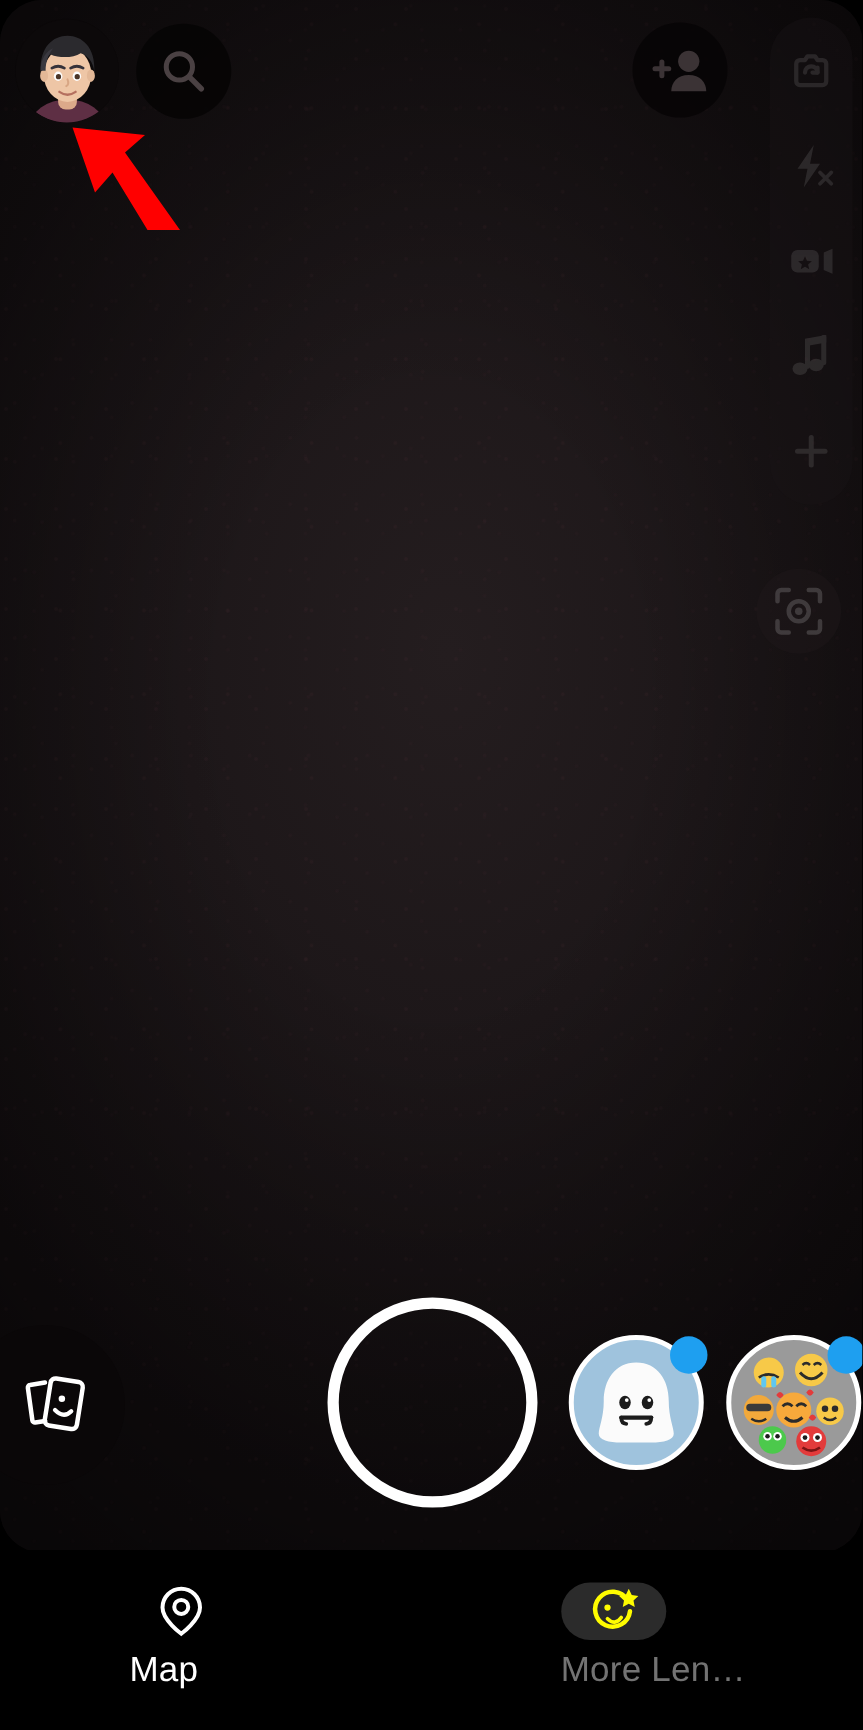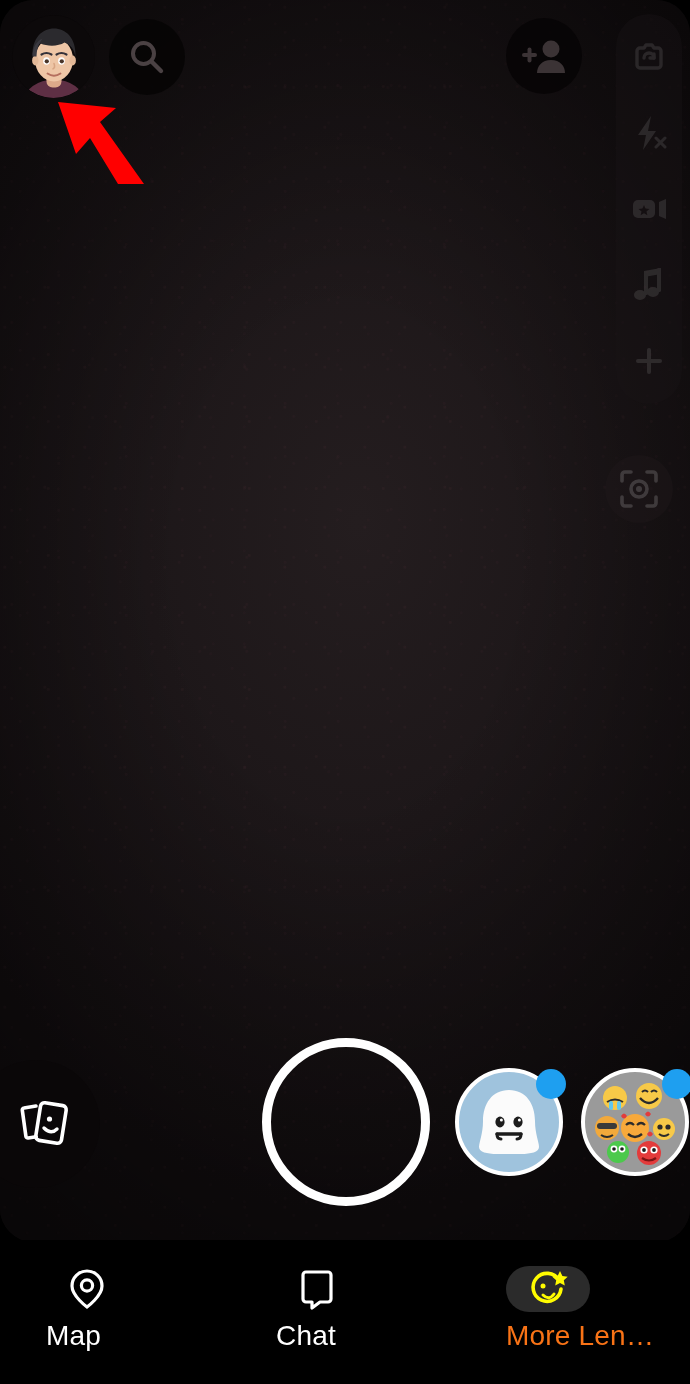--- a/index.html
+++ b/index.html
@@ -264,21 +264,21 @@
     background: #2b2b2b;
   }
   .nav-label {
     font-size: 28px;
     color: #ffffff;
     font-family: "Liberation Sans", sans-serif;
     letter-spacing: .2px;
     white-space: nowrap;
   }
   .nav-item.active .nav-label {
-    color: #f97316;
+    color: #737373;
   }
 
   
   .annotation-arrow {
     position: absolute;
     left: 52px;
     top: 92px;
     z-index: 30;
     pointer-events: none;
   }
@@ -503,28 +503,20 @@
     <div class="nav-item">
       <div class="nav-icon-wrap">
         <svg width="38" height="44" viewBox="0 0 38 44">
           <path d="M19 4 C10.7 4 4 10.7 4 19 C4 29 19 40 19 40 C19 40 34 29 34 19 C34 10.7 27.3 4 19 4 Z" fill="none" stroke="#ffffff" stroke-width="3.2"></path>
           <circle cx="19" cy="18.5" r="5.6" fill="none" stroke="#ffffff" stroke-width="3.2"></circle>
         </svg>
       </div>
       <div class="nav-label">Map</div>
     </div>
 
-    <div class="nav-item">
-      <div class="nav-icon-wrap">
-        <svg width="38" height="44" viewBox="0 0 38 44">
-          <path d="M8 5 h22 a3 3 0 0 1 3 3 v24 a3 3 0 0 1 -3 3 h-8 l-8 6 v-6 h-6 a3 3 0 0 1 -3 -3 v-24 a3 3 0 0 1 3 -3 Z" fill="none" stroke="#ffffff" stroke-width="3.2" stroke-linejoin="round"></path>
-        </svg>
-      </div>
-      <div class="nav-label">Chat</div>
-    </div>
 
     <div class="nav-item active">
       <div class="nav-icon-wrap">
         <svg width="40" height="40" viewBox="0 0 40 40">
           <path d="M31 11 A14 14 0 1 0 33 20" fill="none" stroke="#fffc00" stroke-width="3.6" stroke-linecap="round"></path>
           <circle cx="15" cy="17" r="2.5" fill="#fffc00"></circle>
           <path d="M15 26 q6 6 11 -1" stroke="#fffc00" stroke-width="3" fill="none" stroke-linecap="round"></path>
           <path d="M32 2 l2.4 5 l5.3 .7 l-3.9 3.6 l1 5.3 l-4.8 -2.6 l-4.8 2.6 l1 -5.3 l-3.9 -3.6 l5.3 -.7 Z" fill="#fffc00"></path>
         </svg>
       </div>

